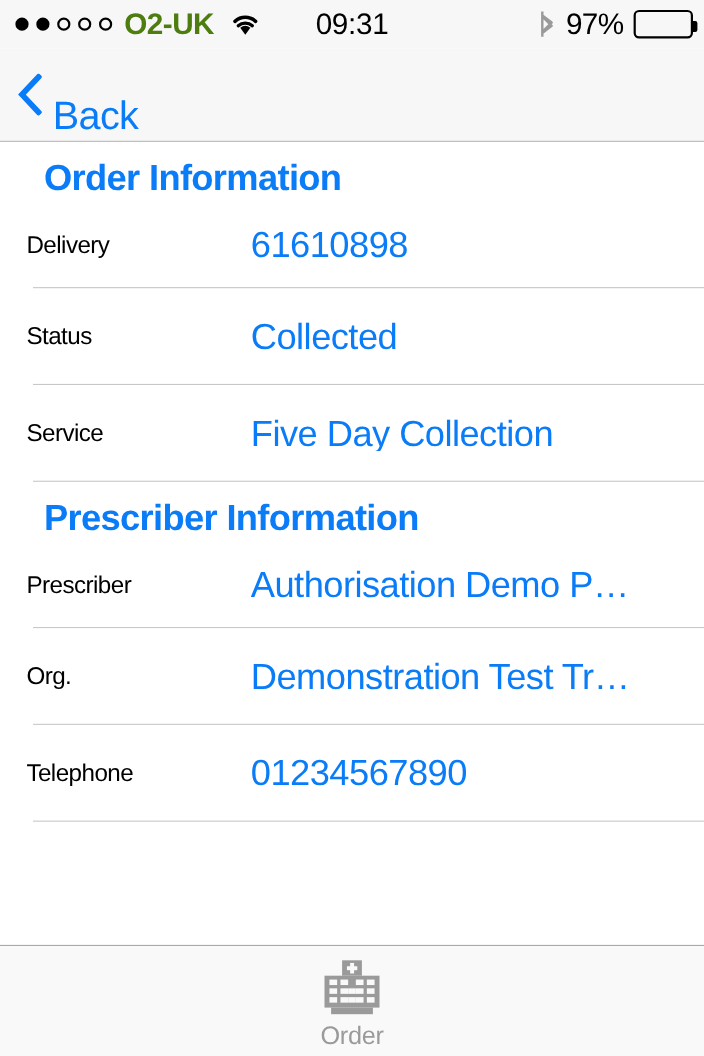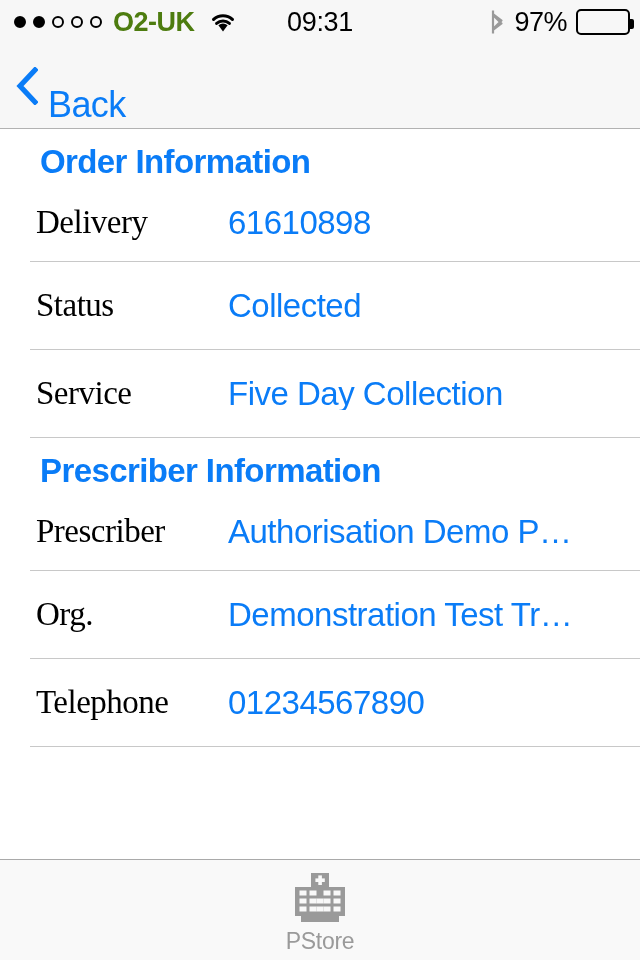--- a/index.html
+++ b/index.html
@@ -67,24 +67,23 @@
     letter-spacing:-0.6px; line-height:1.18;
   }
   .row {
     position:relative; height:88px;
     display:flex; align-items:center;
   }
   .row .sep {
     position:absolute; bottom:0; left:30px; right:0; height:1px; background:#c8c8c8;
   }
   .row .label {
-    position:absolute; left:36px;
-    font-size:33px; color:#000; letter-spacing:-0.5px; line-height:1;
+    position:absolute; left:24px;
+    font-size:22px; color:#000; letter-spacing:-0.5px; line-height:1;
     white-space:nowrap;
-    font-family:Liberation Serif, serif;
   }
   .row .value {
     position:absolute; left:228px; right:8px;
     font-size:33px; color:#0a7cf7; letter-spacing:-0.5px; line-height:1;
     white-space:nowrap; overflow:hidden;
   }
   .row.first { height:78px; }
 
   
   .tabbar {
@@ -223,18 +222,18 @@
             <rect x="41.5" y="26.5" width="7" height="5"></rect>
 
             <rect x="7.5" y="34.5" width="7" height="5"></rect>
             <rect x="17.5" y="34.5" width="7" height="5"></rect>
             <rect x="24.5" y="34.5" width="7" height="5"></rect>
             <rect x="31.5" y="34.5" width="7" height="5"></rect>
             <rect x="41.5" y="34.5" width="7" height="5"></rect>
           </g>
         </svg>
       </span>
-      <span class="tab-label">PStore</span>
+      <span class="tab-label">Order</span>
     </div>
 
   </div>
 
 </div>
 
 </body></html>

